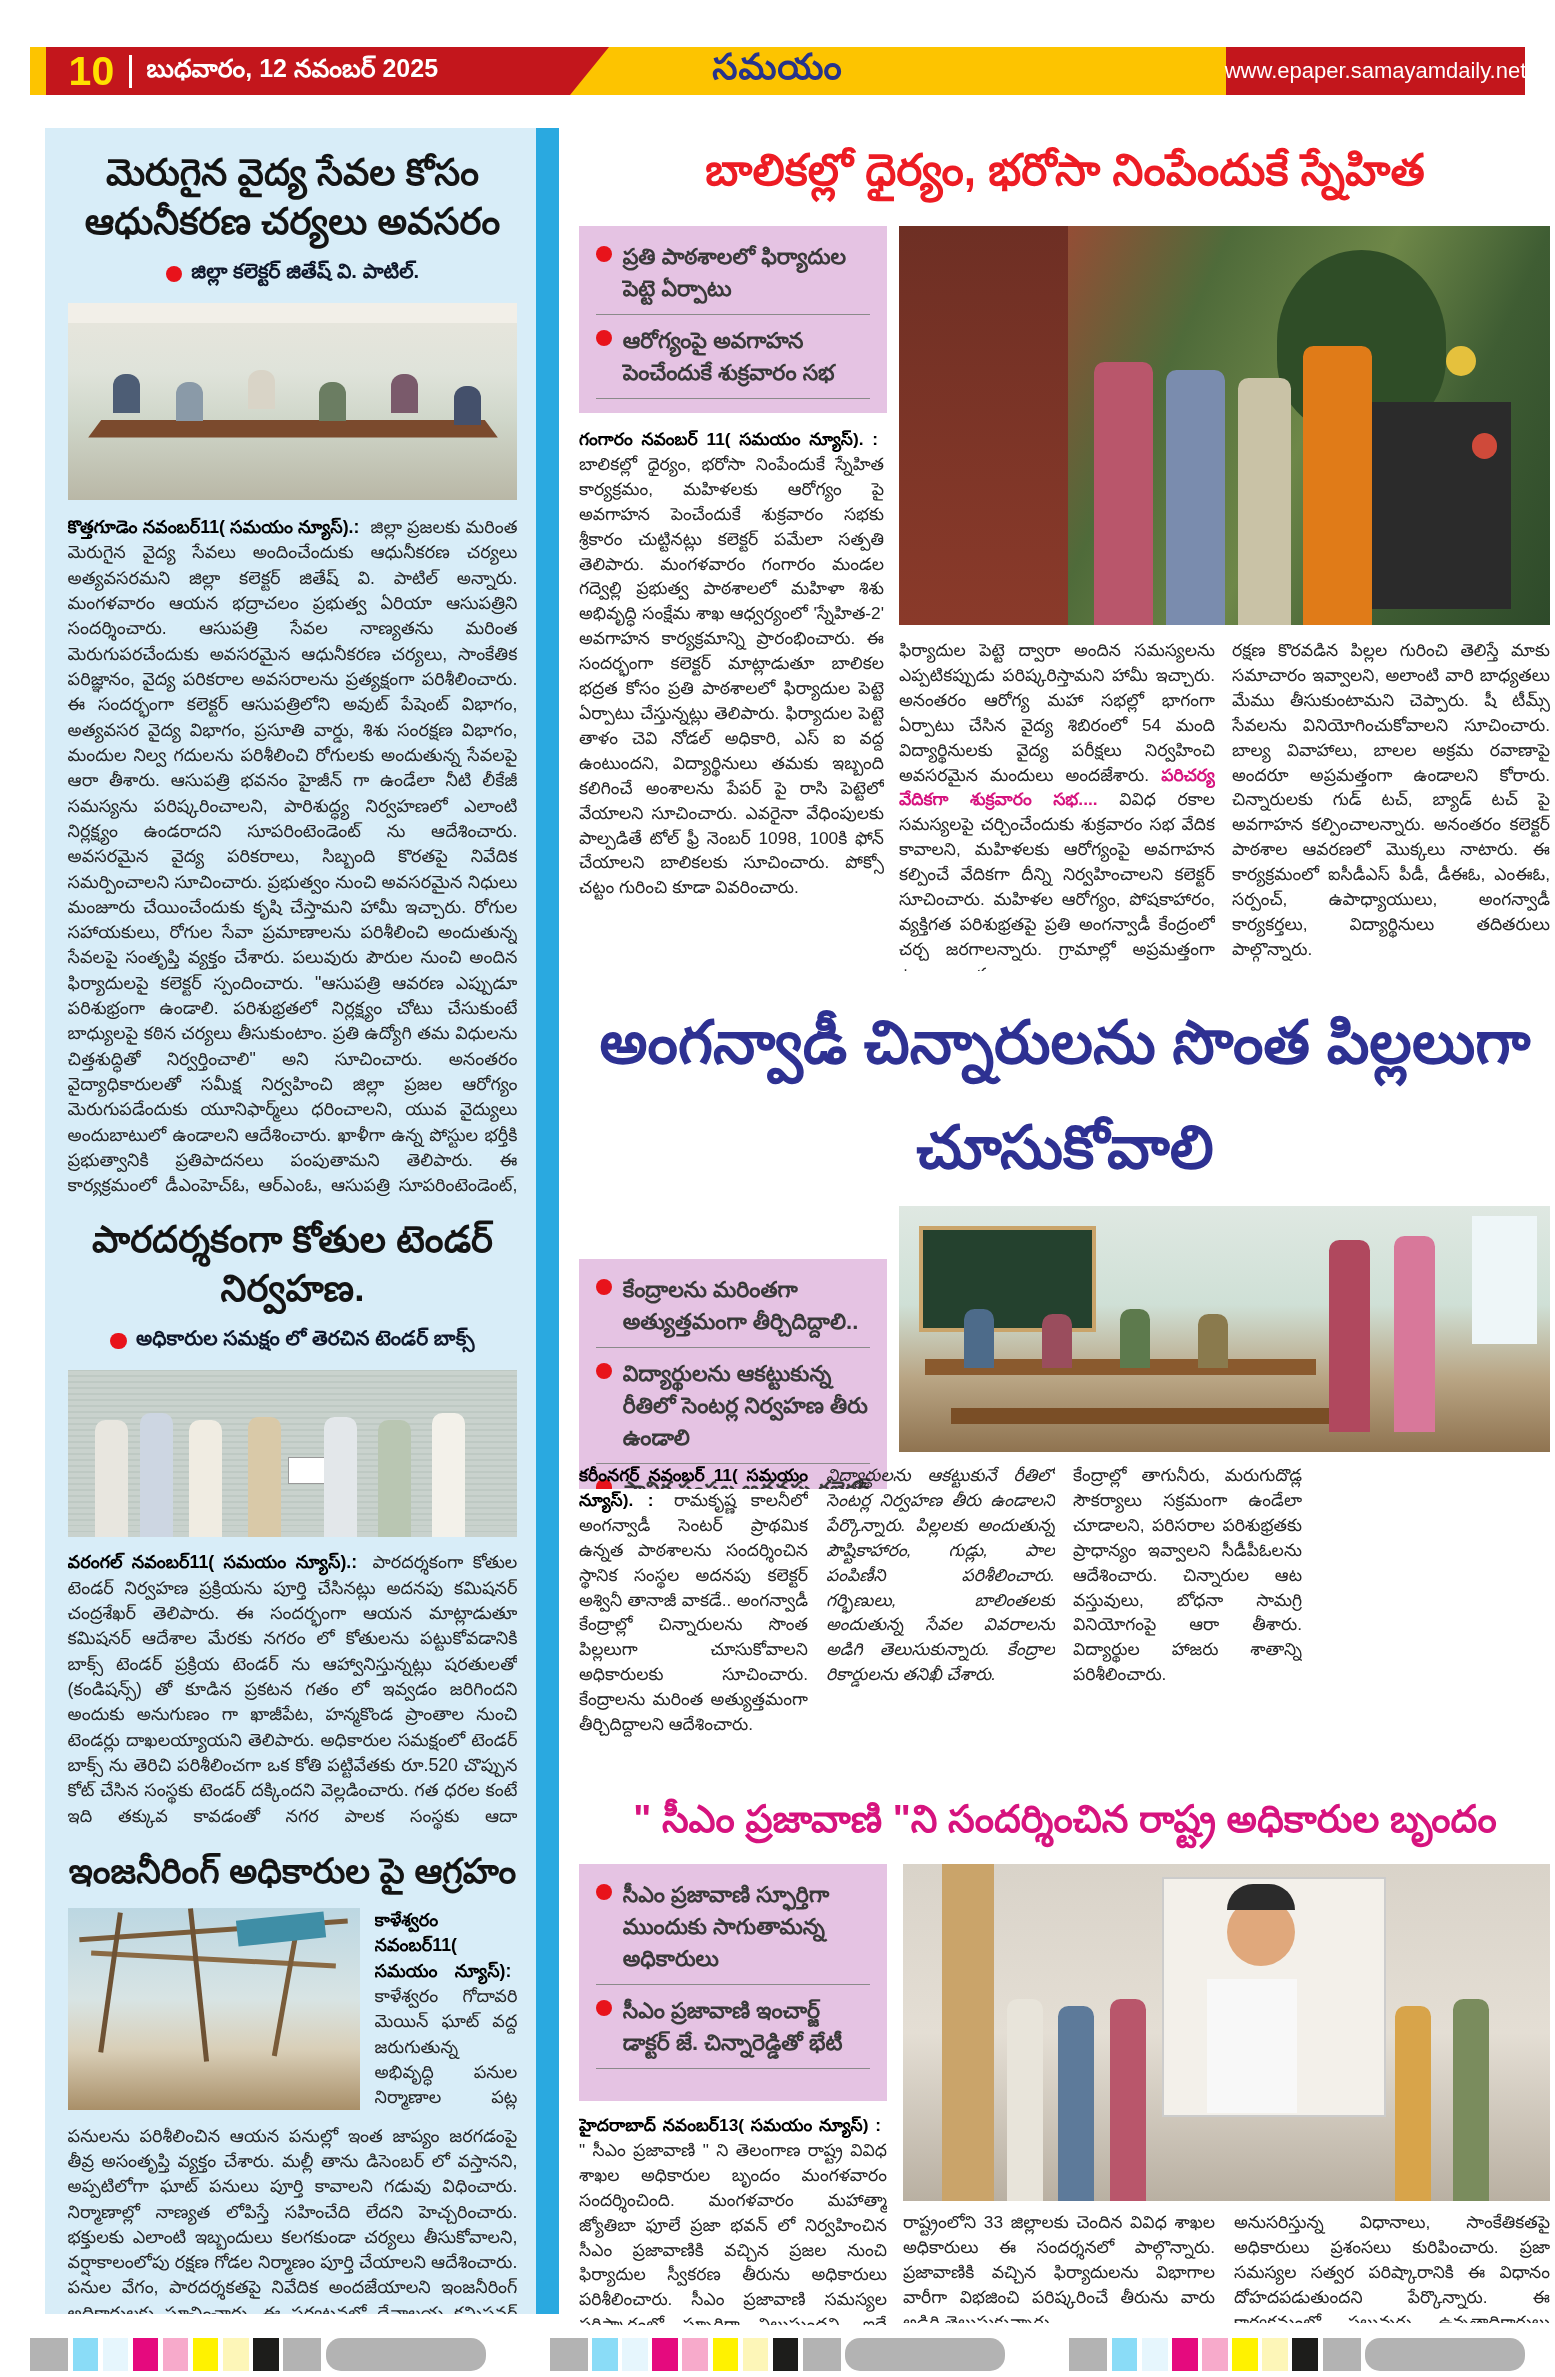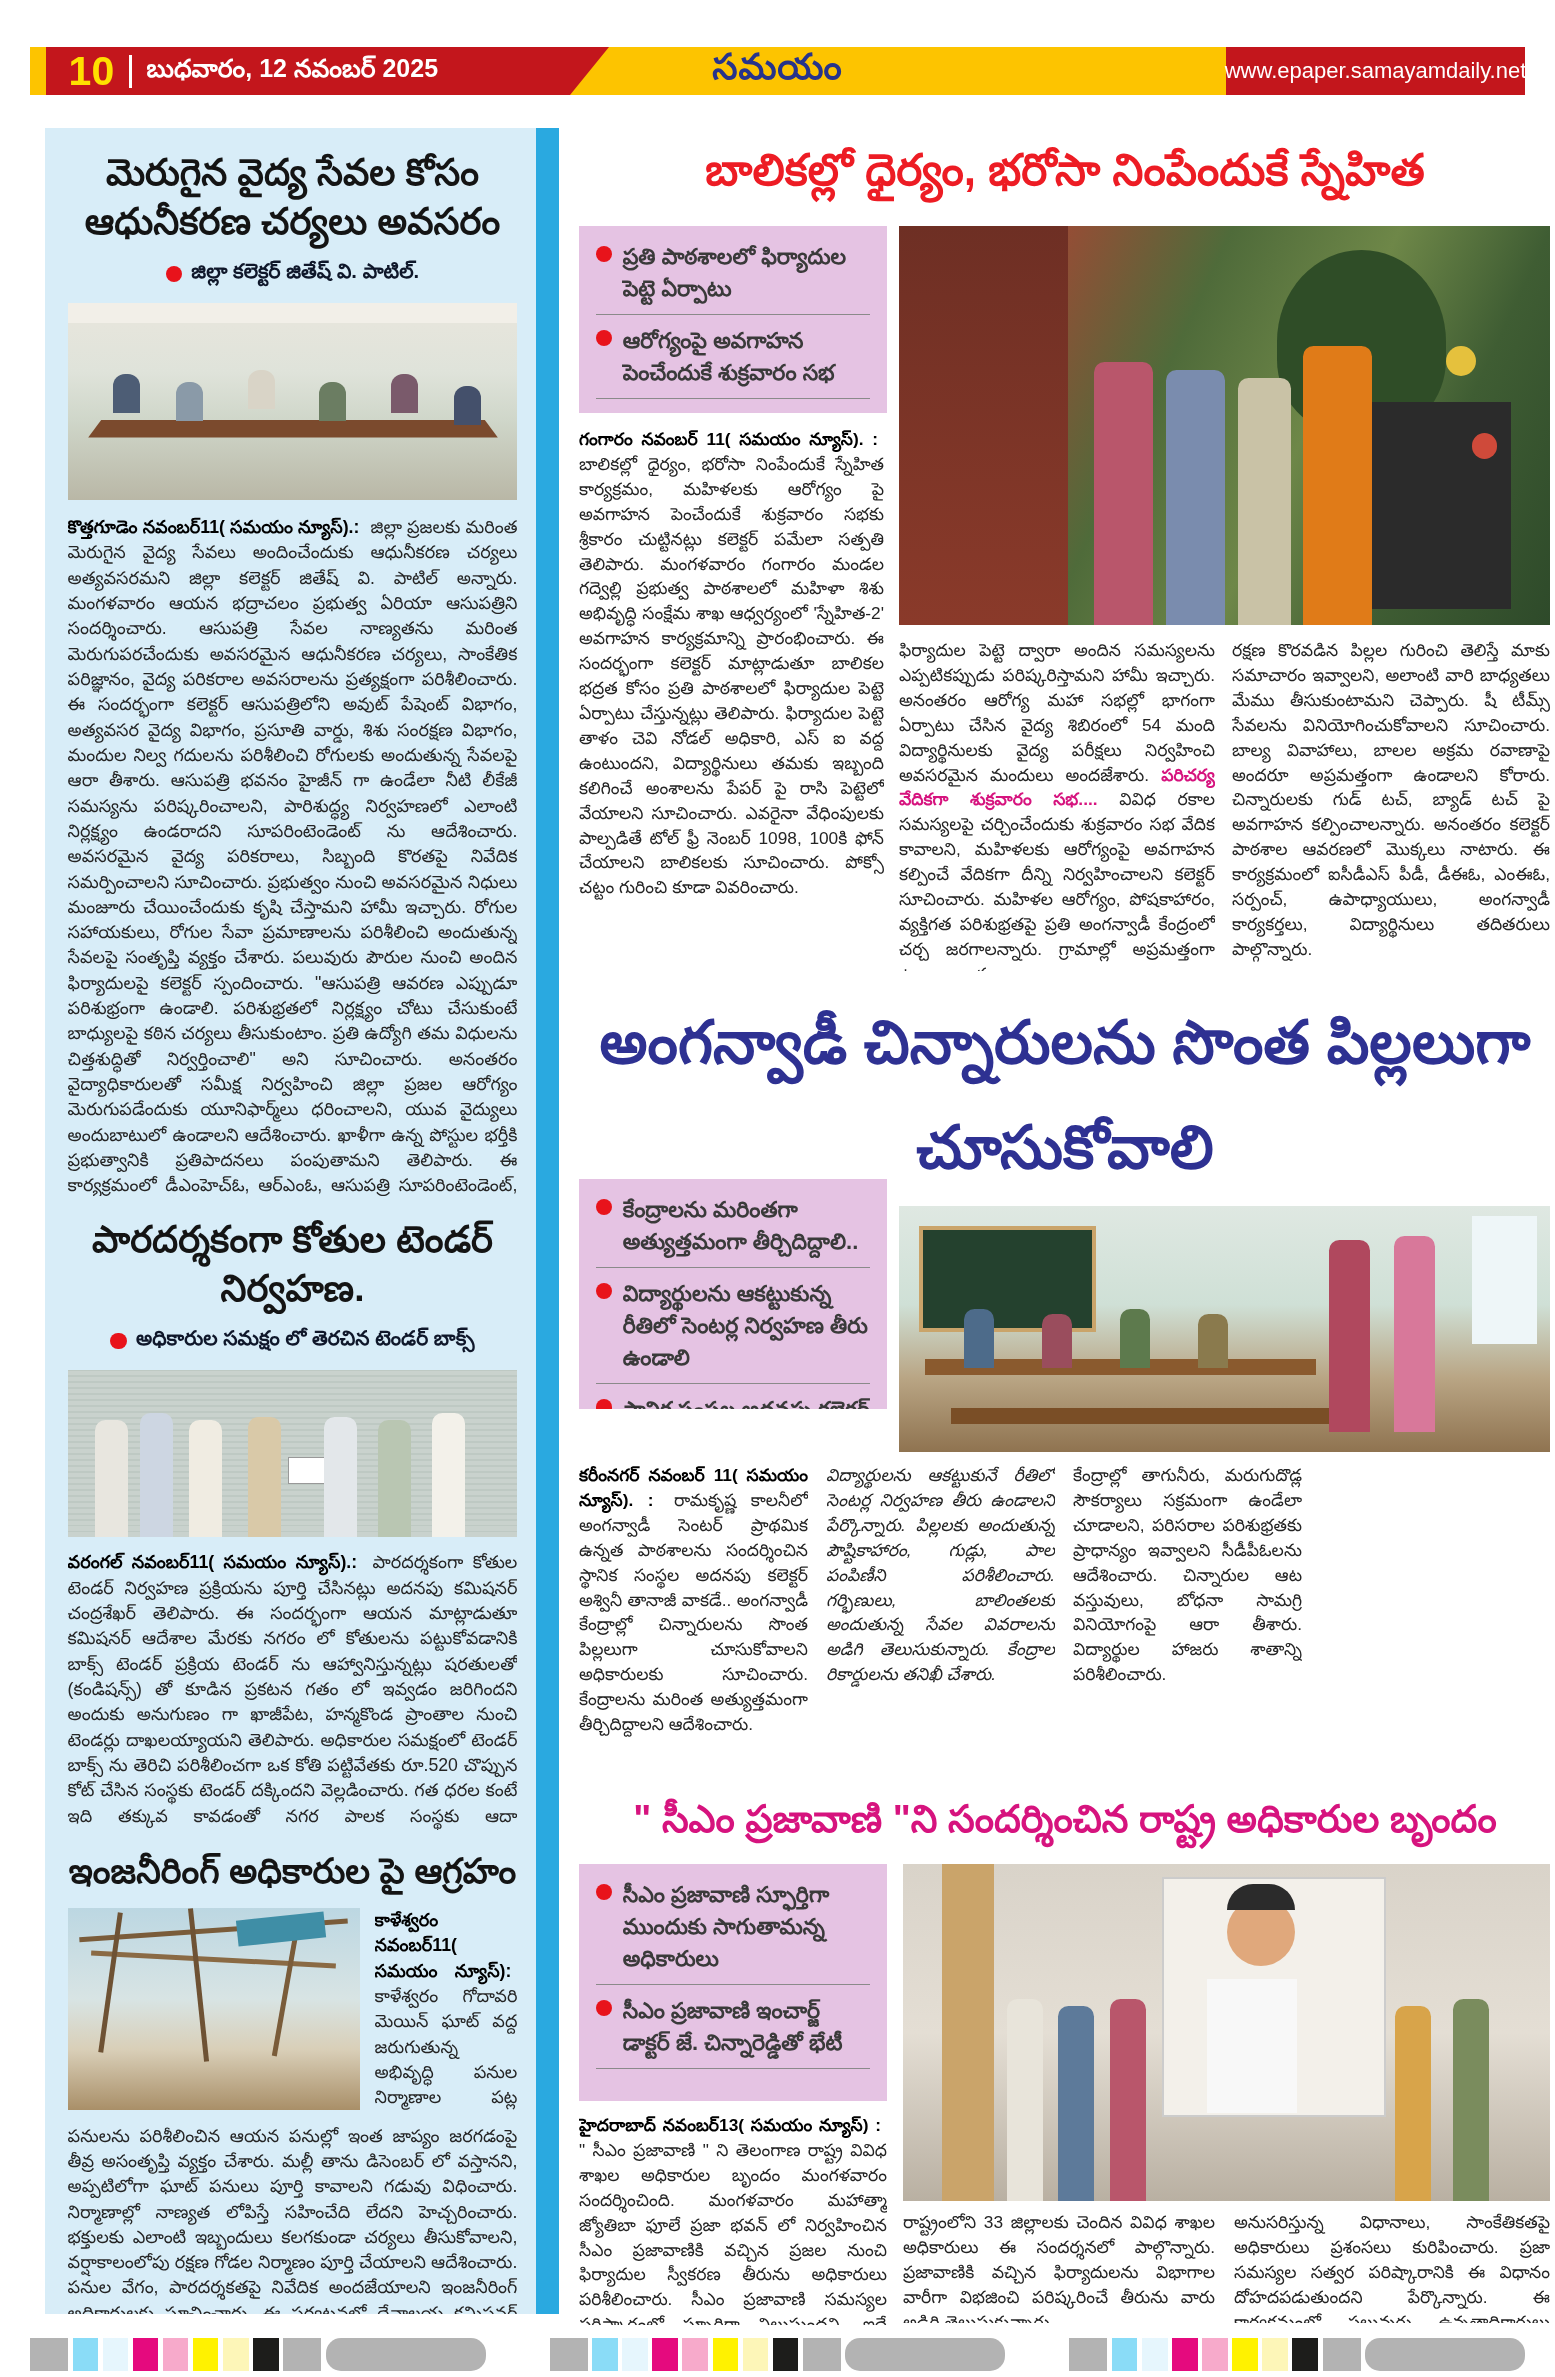--- a/index.html
+++ b/index.html
@@ -190,21 +190,21 @@
   </div>
   <div class="abs-col" style="left:899px;top:638px;width:316px;height:333px;">
     <span>ఫిర్యాదుల పెట్టె ద్వారా అందిన సమస్యలను ఎప్పటికప్పుడు పరిష్కరిస్తామని హామీ ఇచ్చారు. అనంతరం ఆరోగ్య మహా సభల్లో భాగంగా ఏర్పాటు చేసిన వైద్య శిబిరంలో 54 మంది విద్యార్థినులకు వైద్య పరీక్షలు నిర్వహించి అవసరమైన మందులు అందజేశారు. </span>
     <span class="subhead-red">పరిచర్య వేదికగా శుక్రవారం సభ.... </span>
     <span>వివిధ రకాల సమస్యలపై చర్చించేందుకు శుక్రవారం సభ వేదిక కావాలని, మహిళలకు ఆరోగ్యంపై అవగాహన కల్పించే వేదికగా దీన్ని నిర్వహించాలని కలెక్టర్ సూచించారు. మహిళల ఆరోగ్యం, పోషకాహారం, వ్యక్తిగత పరిశుభ్రతపై ప్రతి అంగన్వాడీ కేంద్రంలో చర్చ జరగాలన్నారు. గ్రామాల్లో అప్రమత్తంగా ఉండాలన్నారు.</span>
   </div>
   <div class="abs-col" style="left:1232px;top:638px;width:318px;height:333px;">రక్షణ కొరవడిన పిల్లల గురించి తెలిస్తే మాకు సమాచారం ఇవ్వాలని, అలాంటి వారి బాధ్యతలు మేము తీసుకుంటామని చెప్పారు. షీ టీమ్స్ సేవలను వినియోగించుకోవాలని సూచించారు. బాల్య వివాహాలు, బాలల అక్రమ రవాణాపై అందరూ అప్రమత్తంగా ఉండాలని కోరారు. చిన్నారులకు గుడ్ టచ్, బ్యాడ్ టచ్ పై అవగాహన కల్పించాలన్నారు. అనంతరం కలెక్టర్ పాఠశాల ఆవరణలో మొక్కలు నాటారు. ఈ కార్యక్రమంలో ఐసీడీఎస్ పీడీ, డీఈఓ, ఎంఈఓ, సర్పంచ్, ఉపాధ్యాయులు, అంగన్వాడీ కార్యకర్తలు, విద్యార్థినులు తదితరులు పాల్గొన్నారు.</div>
 
   <div class="hl-blue">అంగన్వాడీ చిన్నారులను సొంత పిల్లలుగా చూసుకోవాలి</div>
 
-  <div class="bullet-box" style="left:579px;top:1179px;width:308px;height:230px;">
+  <div class="bullet-box" style="left:579px;top:1259px;width:308px;height:230px;">
     <div class="b-item">
       <span class="dot"></span>
       <span>కేంద్రాలను మరింతగా అత్యుత్తమంగా తీర్చిదిద్దాలి..</span>
     </div>
     <div class="b-item">
       <span class="dot"></span>
       <span>విద్యార్థులను ఆకట్టుకున్న రీతిలో సెంటర్ల నిర్వహణ తీరు ఉండాలి</span>
     </div>
     <div class="b-item">
       <span class="dot"></span>

